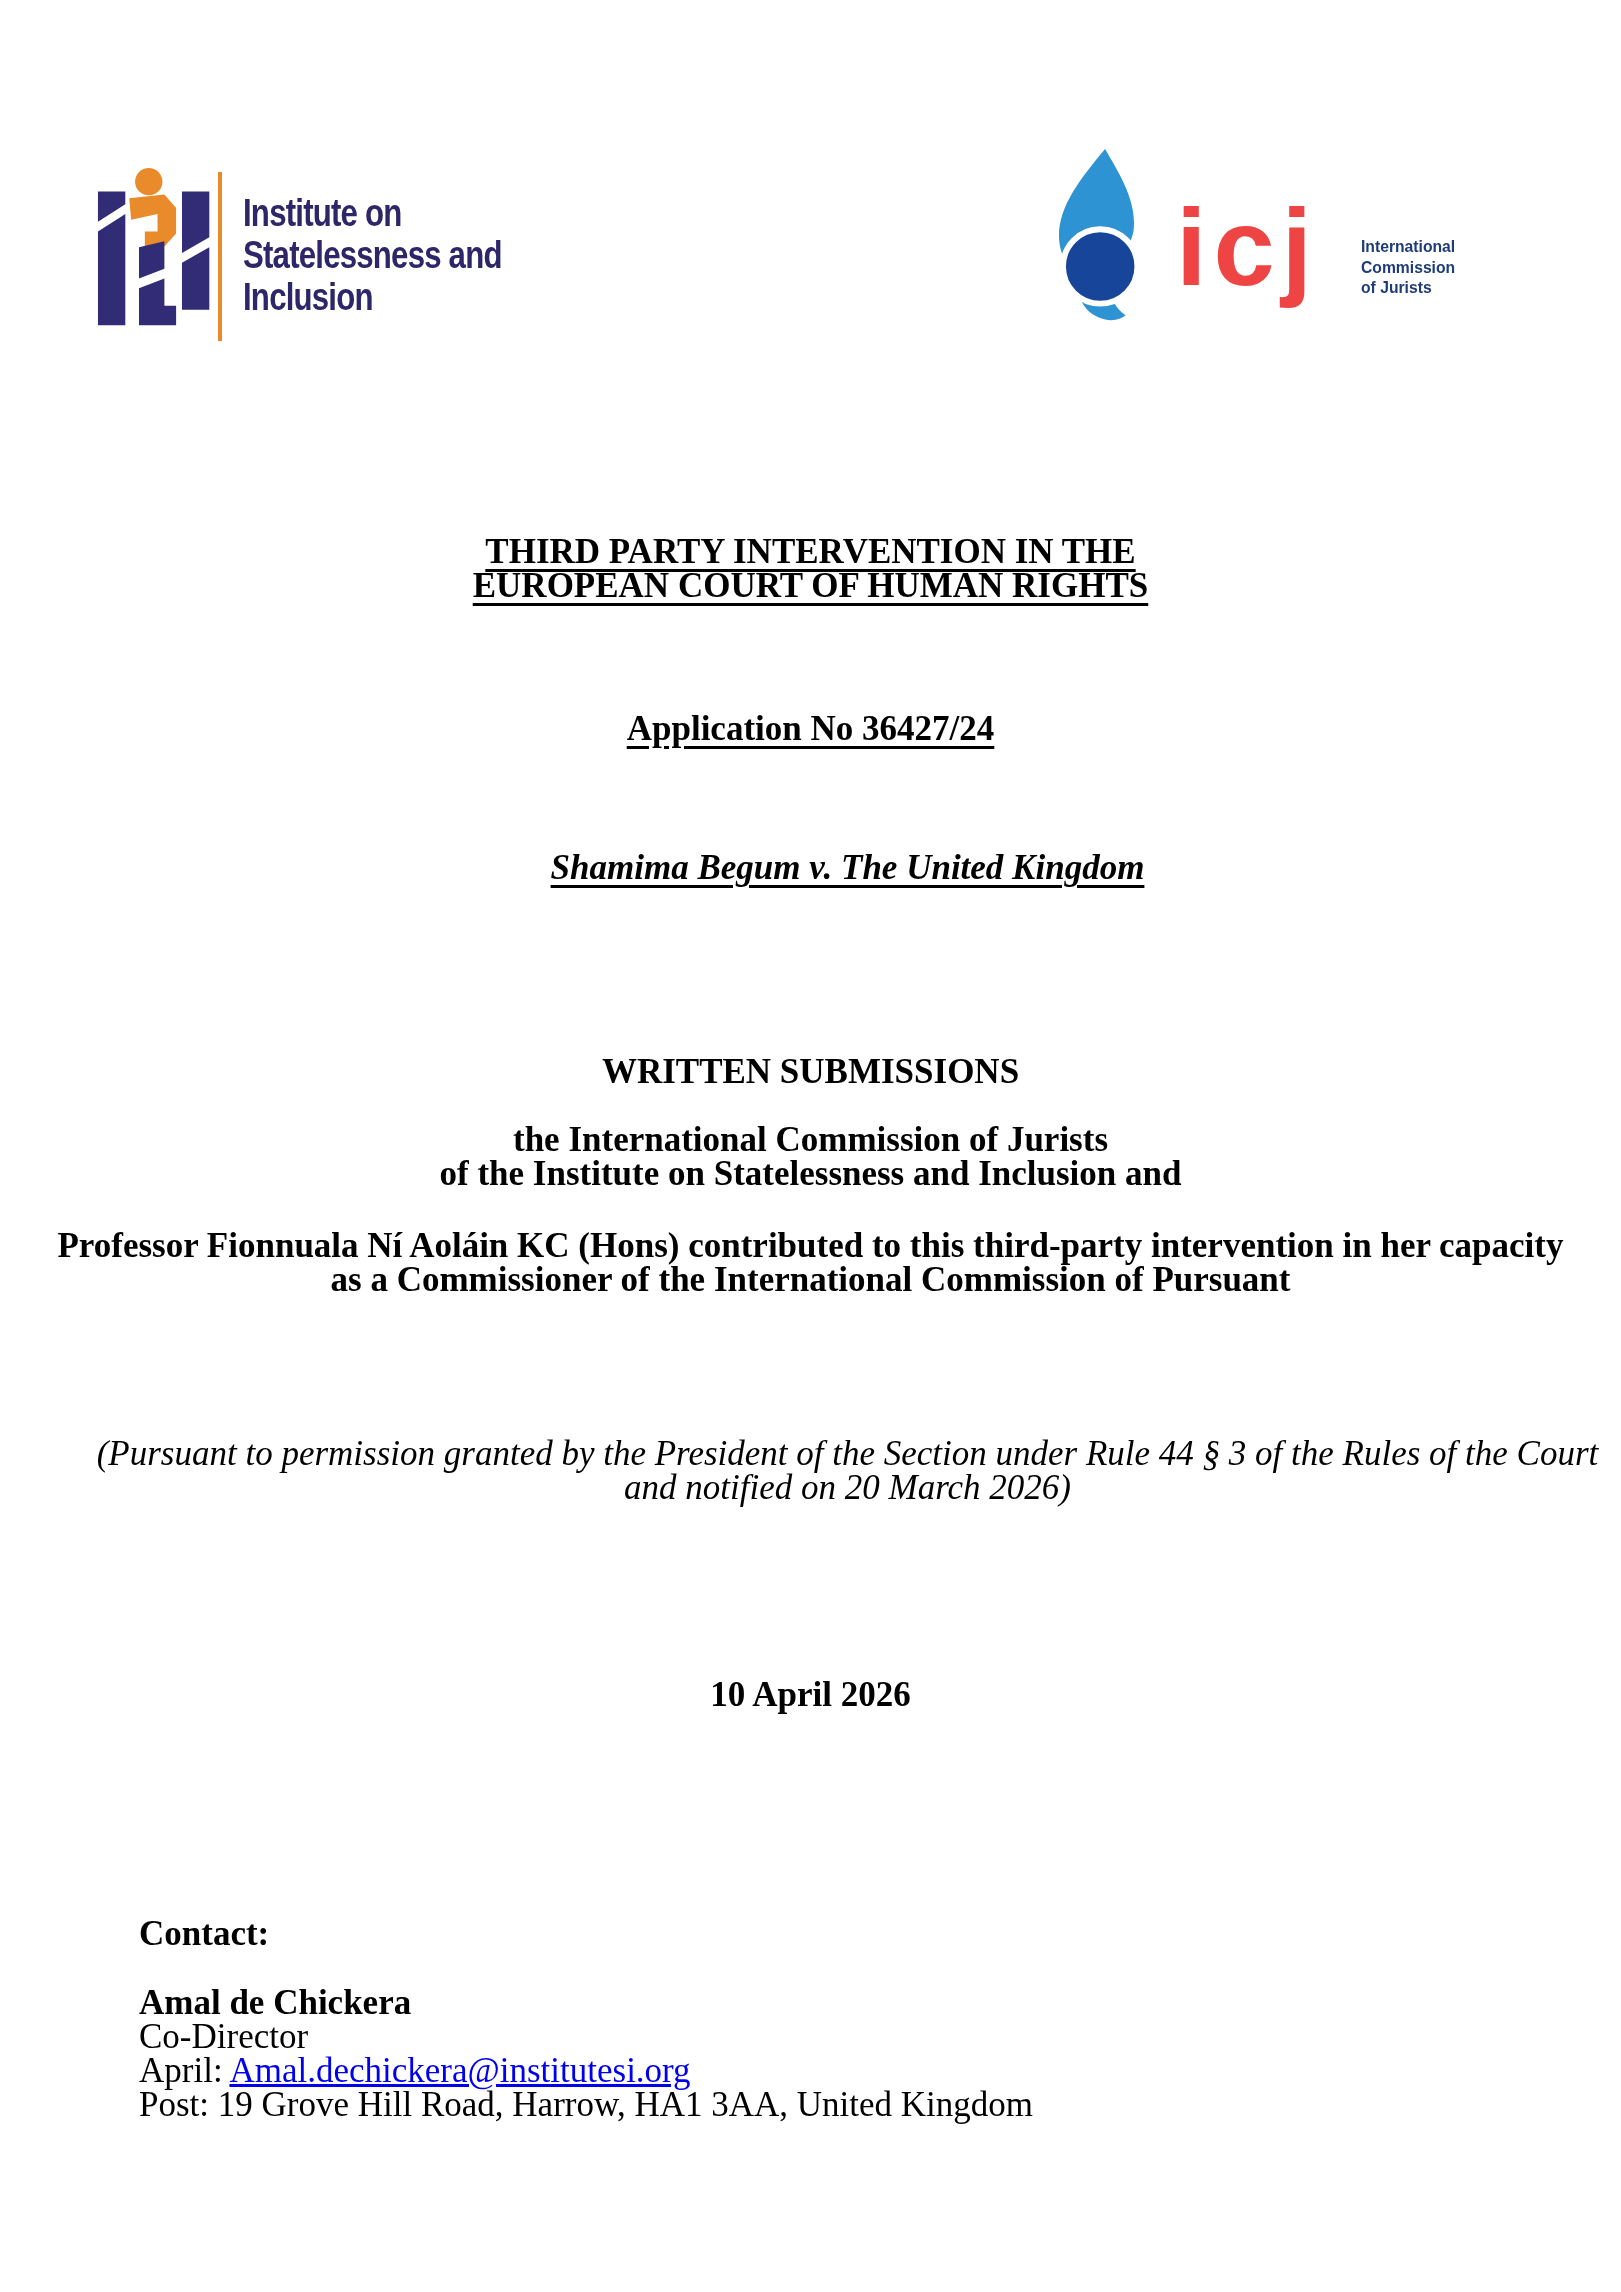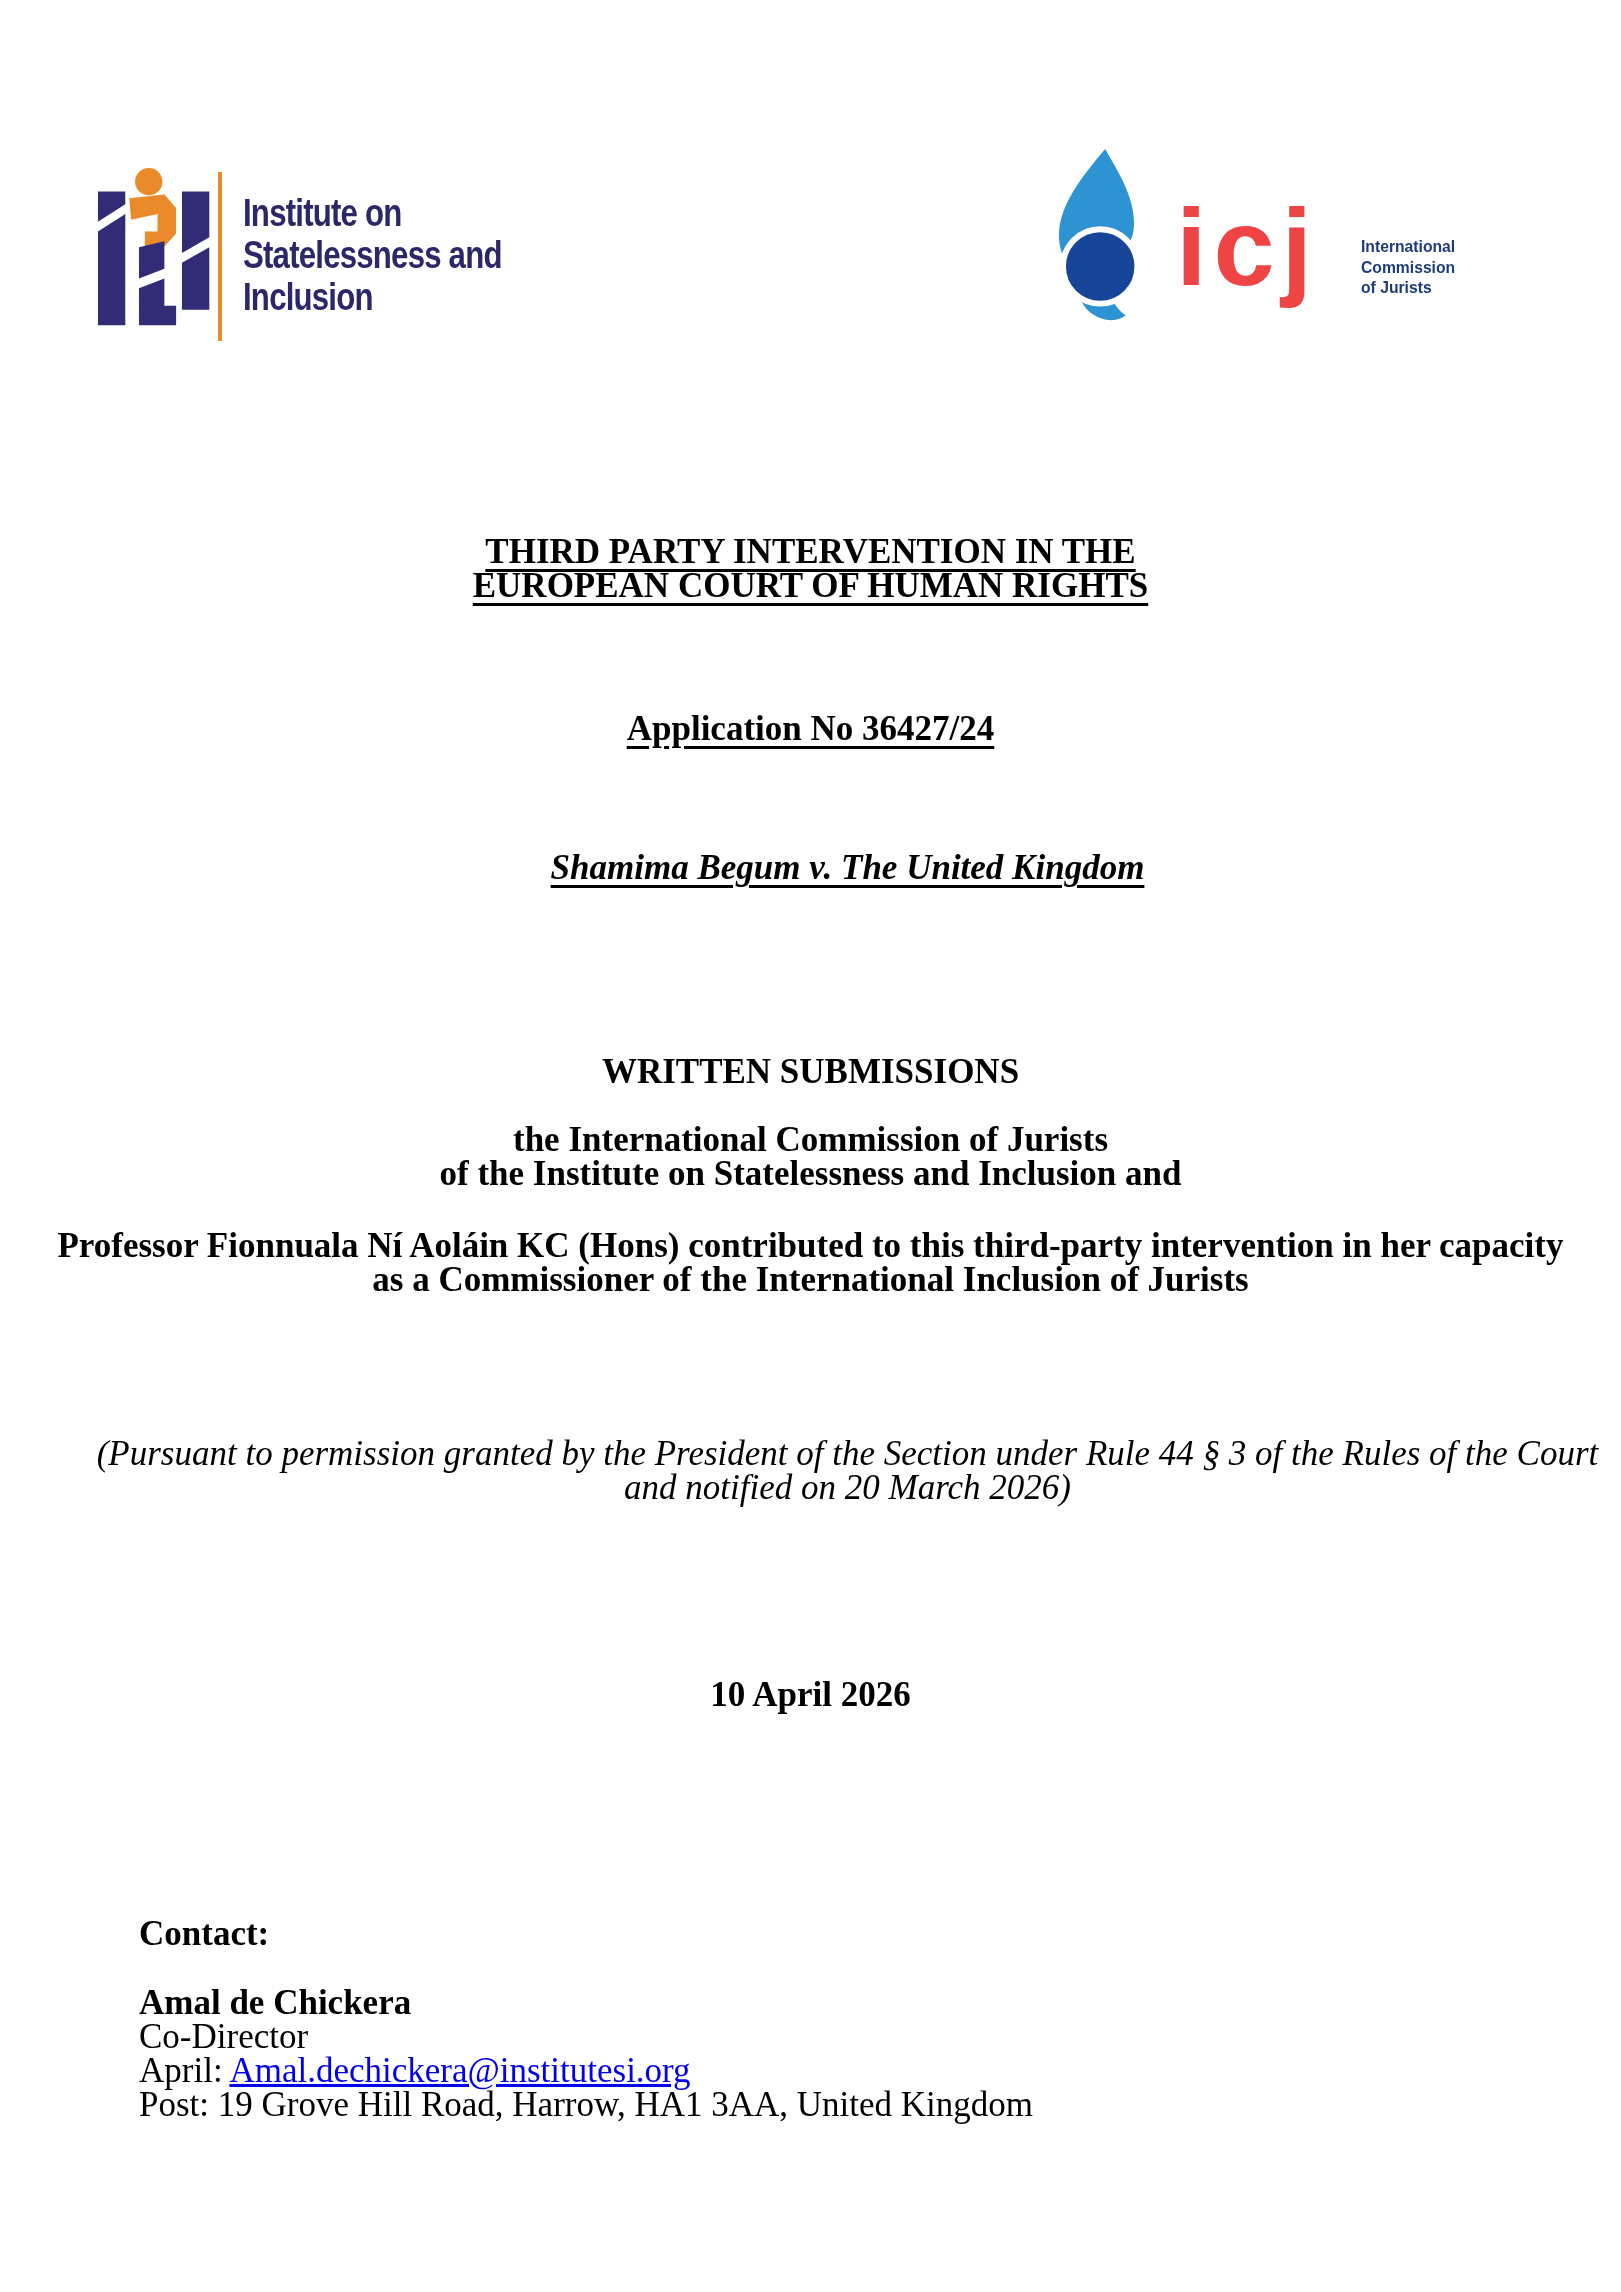--- a/index.html
+++ b/index.html
@@ -112,21 +112,21 @@
 
   <div class="abs centered body-text bold" style="top:1055px;">WRITTEN SUBMISSIONS</div>
 
   <div class="abs centered body-text bold" style="top:1123px;">
     <div>the International Commission of Jurists</div>
     <div>of the Institute on Statelessness and Inclusion and</div>
   </div>
 
   <div class="abs centered body-text bold" style="top:1229px;">
     <div>Professor Fionnuala Ní Aoláin KC (Hons) contributed to this third-party intervention in her capacity</div>
-    <div>as a Commissioner of the International Inclusion of Jurists</div>
+    <div>as a Commissioner of the International Commission of Pursuant</div>
   </div>
 
   <div class="abs centered body-text ital" style="top:1437px;">
     <div>(Pursuant to permission granted by the President of the Section under Rule 44 § 3 of the Rules of the Court</div>
     <div>and notified on 20 March 2026)</div>
   </div>
 
   <div class="abs centered body-text bold" style="top:1678px;">10 April 2026</div>
 
   <div class="abs body-text bold contact-label">Contact:</div>

